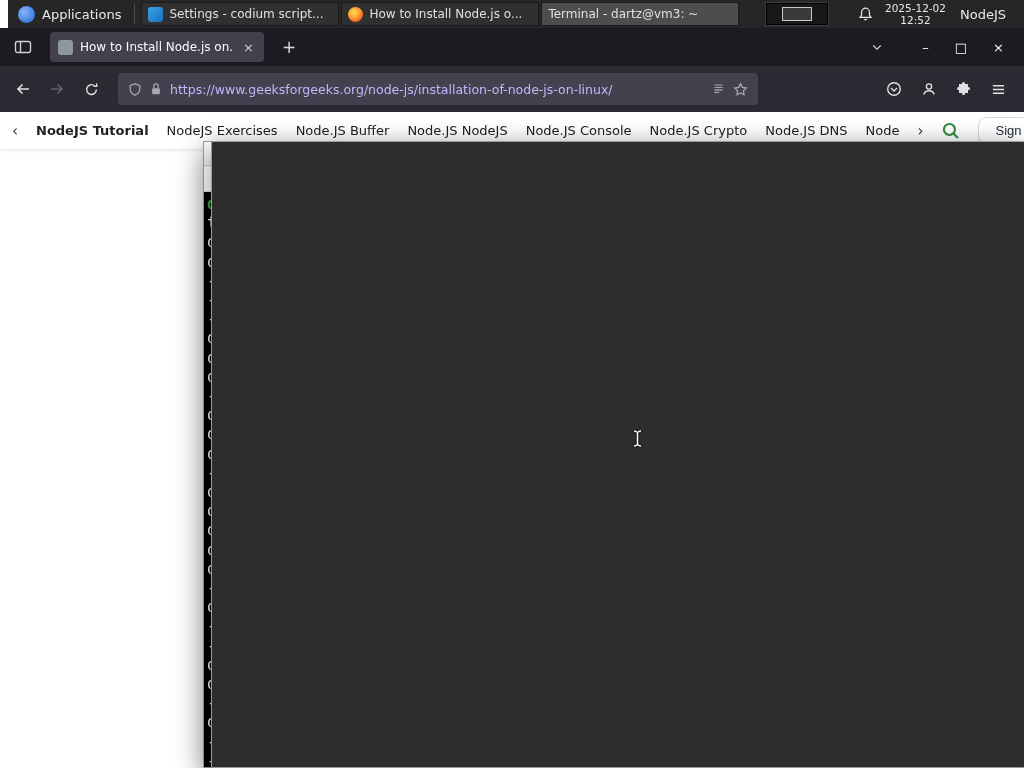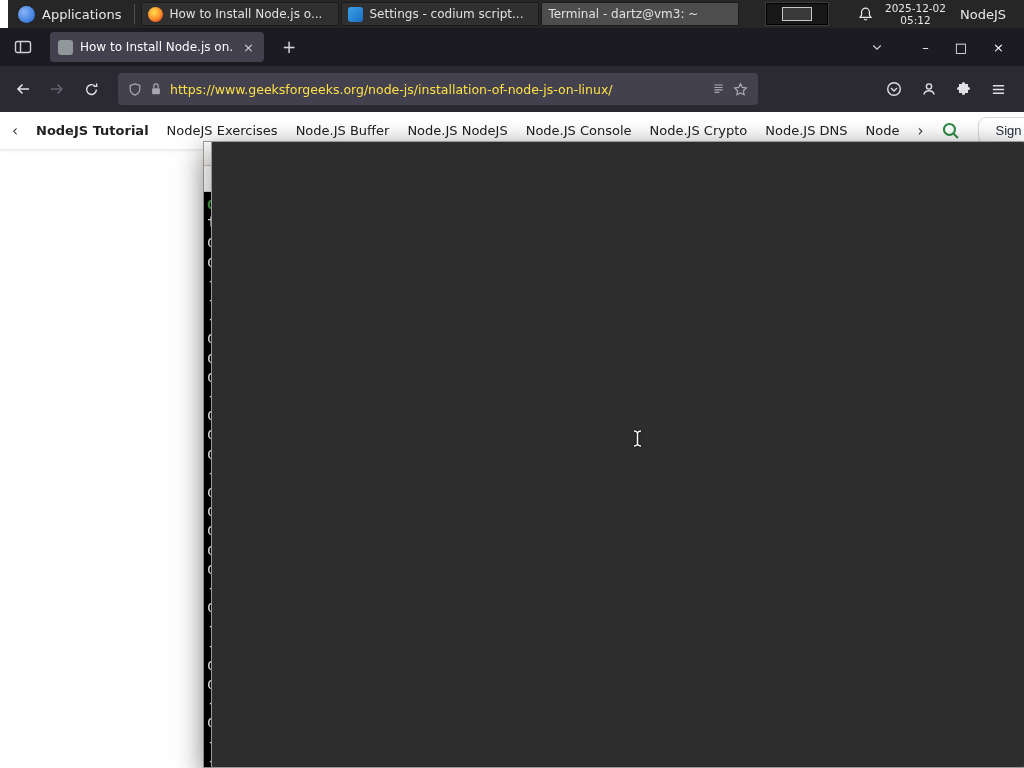--- a/index.html
+++ b/index.html
@@ -49,21 +49,21 @@
   .tab-spacer{flex:1;}
   .alltabs{display:flex;align-items:center;justify-content:center;width:26px;height:26px;}
   .win-controls{display:flex;gap:26px;margin:0 12px 0 32px;color:#fbfbfe;font-size:13px;align-items:center;}
   .win-controls span{cursor:default;}
 
   .navbar{height:46px;background:#2b2a33;display:flex;align-items:center;padding:0 8px;gap:4px;}
   .nav-icon{width:30px;height:30px;display:flex;align-items:center;justify-content:center;color:#dfdfe4;border-radius:4px;}
   .nav-icon.disabled{color:#62626e;}
   .urlbar{width:640px;height:32px;background:#42414d;border-radius:4px;display:flex;align-items:center;
           padding:0 10px;gap:8px;margin-left:8px;color:#a9a9b3;}
-  .url-text{font-size:12.5px;color:#fde047;white-space:nowrap;overflow:hidden;flex:1;}
+  .url-text{font-size:12.5px;color:#c4b5fd;white-space:nowrap;overflow:hidden;flex:1;}
   .nav-spacer{flex:1;}
   .right-icons{display:flex;align-items:center;gap:19px;margin-right:10px;color:#dfdfe4;}
 
   
   .gfg{height:38px;background:#fff;display:flex;align-items:center;padding:0 12px;gap:18px;
        border-bottom:1px solid #ececec;box-shadow:0 1px 3px rgba(0,0,0,.08);font-size:13px;color:#212121;
        white-space:nowrap;overflow:hidden;}
   .gfg-chev{font-size:15px;color:#333;}
   .gfg-item{color:#212121;}
   .gfg-item.bold{font-weight:bold;}
@@ -100,27 +100,27 @@
 <div class="panel">
   <div class="app-btn">
     <span class="app-icon"></span>
     <span class="app-label">Applications</span>
   </div>
   <div class="sep"></div>
 
   <div class="tasklist">
 
       <div class="task">
+        <span class="ticon codium"></span>
+        <span class="task-label">Settings - codium script...</span>
+      </div>
+
+      <div class="task">
         <span class="ticon firefox"></span>
         <span class="task-label">How to Install Node.js o...</span>
-      </div>
-
-      <div class="task">
-        <span class="ticon codium"></span>
-        <span class="task-label">Settings - codium script...</span>
       </div>
 
       <div class="task active">
         <span class="ticon terminal"></span>
         <span class="task-label">Terminal - dartz@vm3: ~</span>
       </div>
     </div>
 
   <div class="pager">
     <div class="pager-mini"></div>
@@ -128,21 +128,21 @@
 
   <div class="panel-right">
     <span class="bell">
       <svg width="15" height="16" viewBox="0 0 16 16">
           <path d="M8 1.8a4.2 4.2 0 0 0-4.2 4.2v3.2L2.2 11.5h11.6L12.2 9.2V6A4.2 4.2 0 0 0 8 1.8z" fill="none" stroke="currentColor" stroke-width="1.3"></path>
           <path d="M6.6 13.2a1.5 1.5 0 0 0 2.8 0" fill="none" stroke="currentColor" stroke-width="1.3"></path>
         </svg>
     </span>
     <div class="clock">
       <div>2025-12-02</div>
-      <div>05:12</div>
+      <div>12:52</div>
     </div>
     <span class="user">NodeJS</span>
   </div>
 </div>
 
 <div class="browser">
 
   <div class="tabbar">
     <span class="ffview">
       <svg width="18" height="16" viewBox="0 0 18 16">

